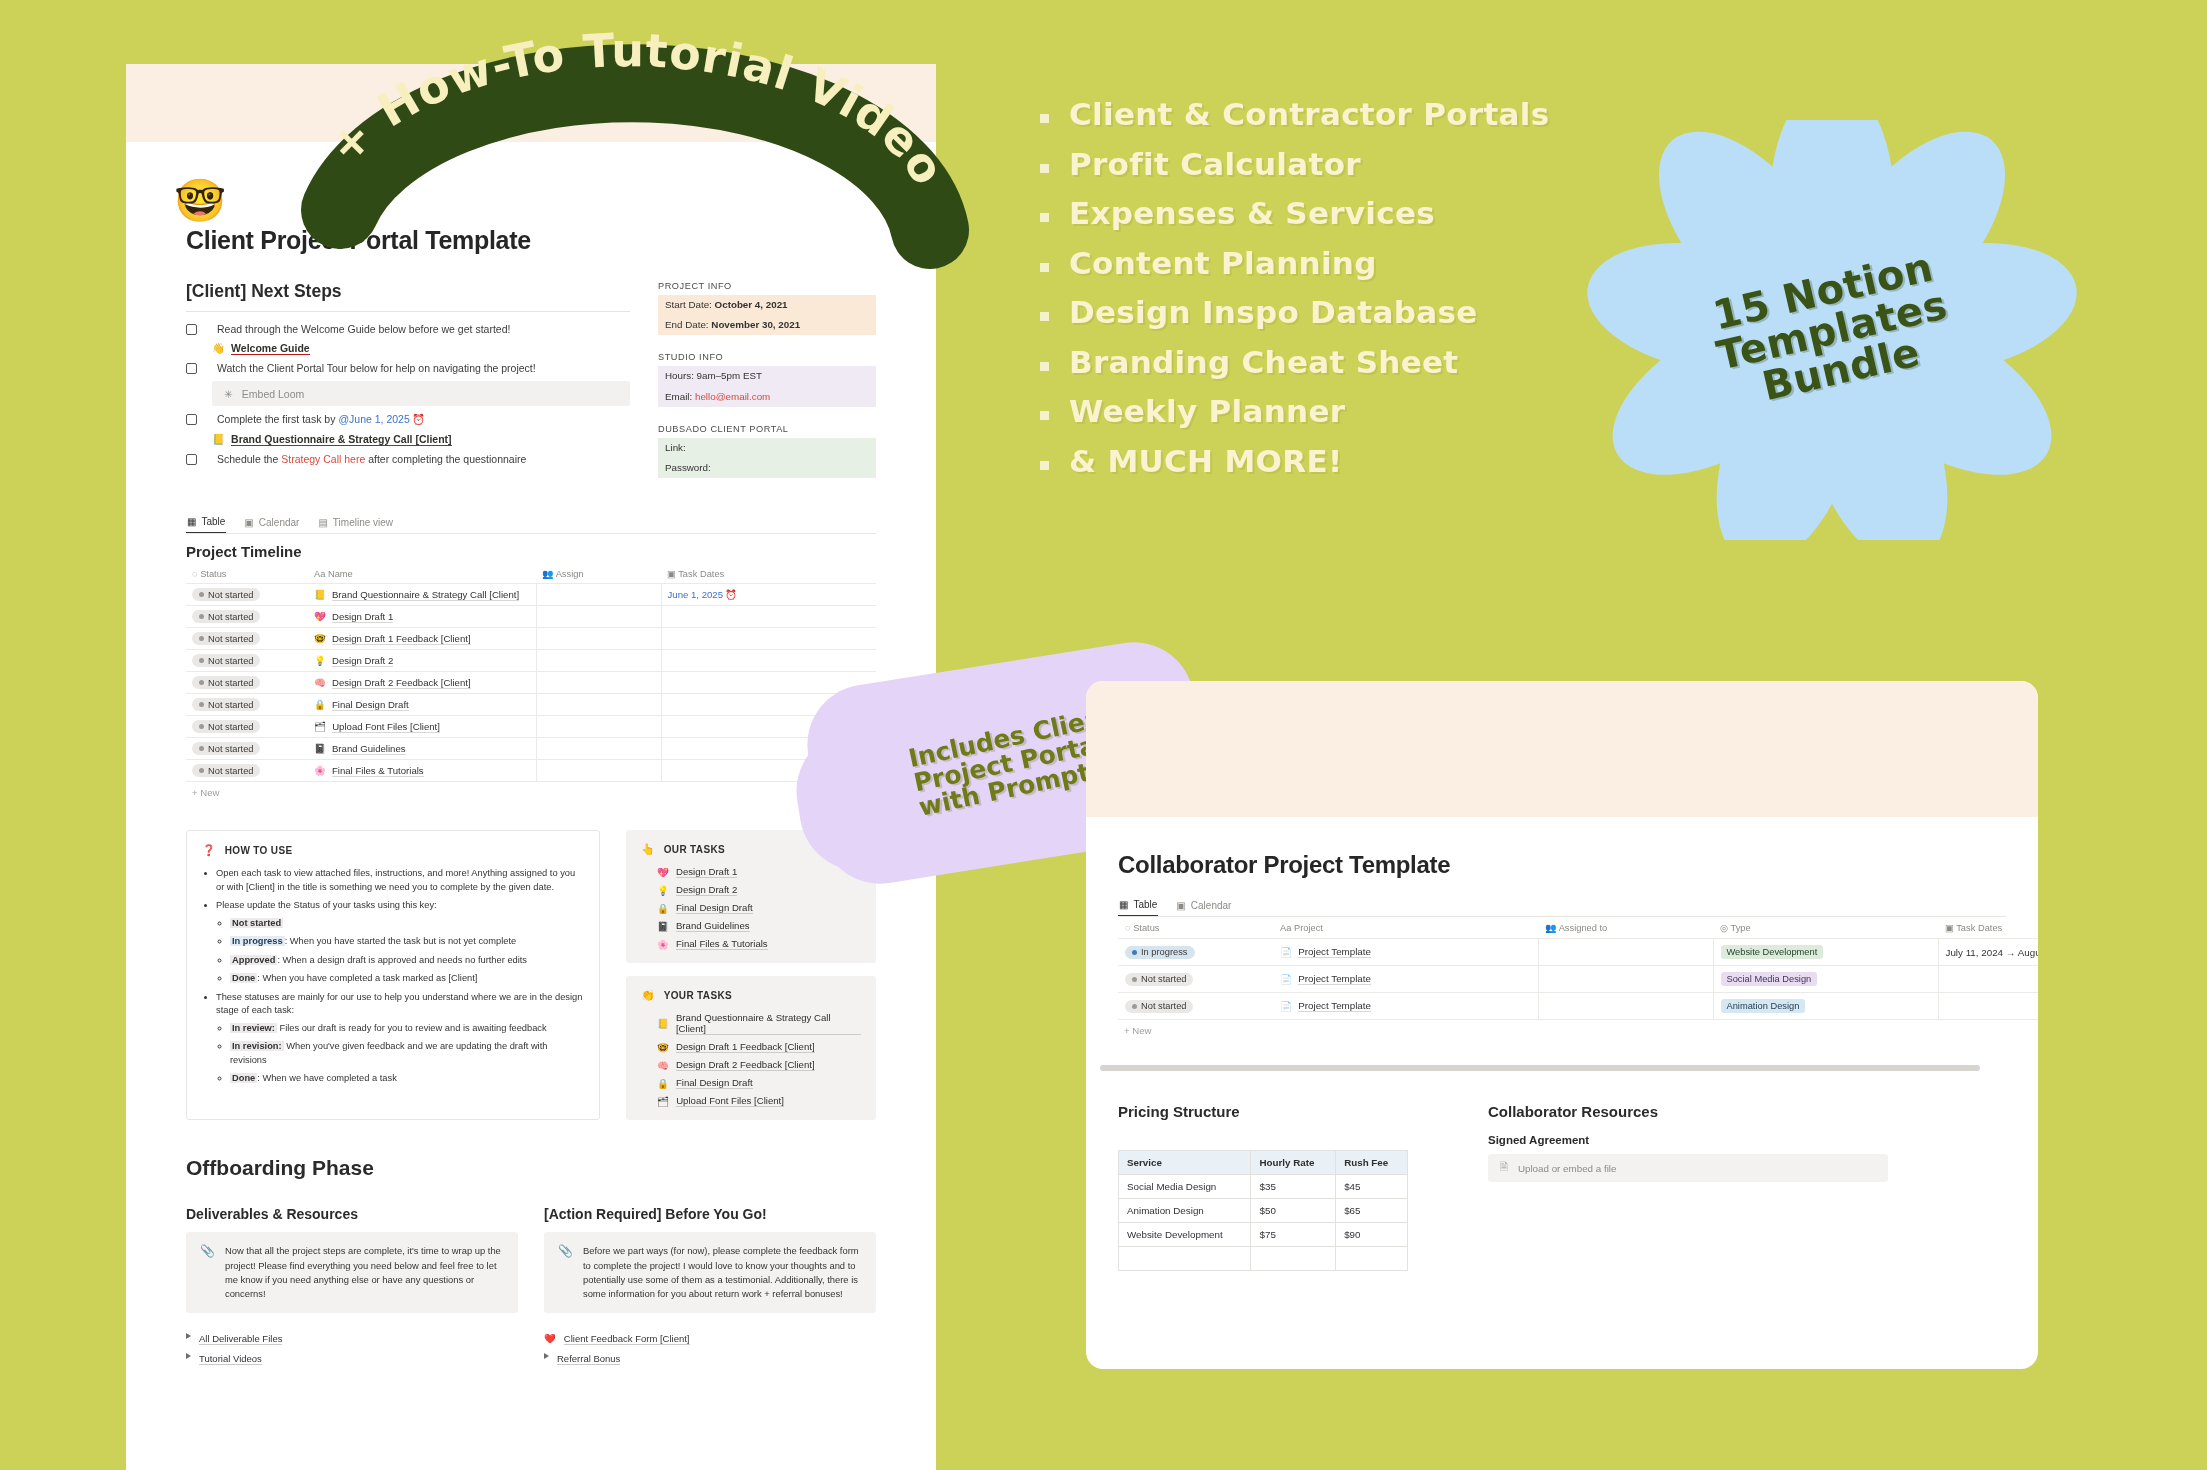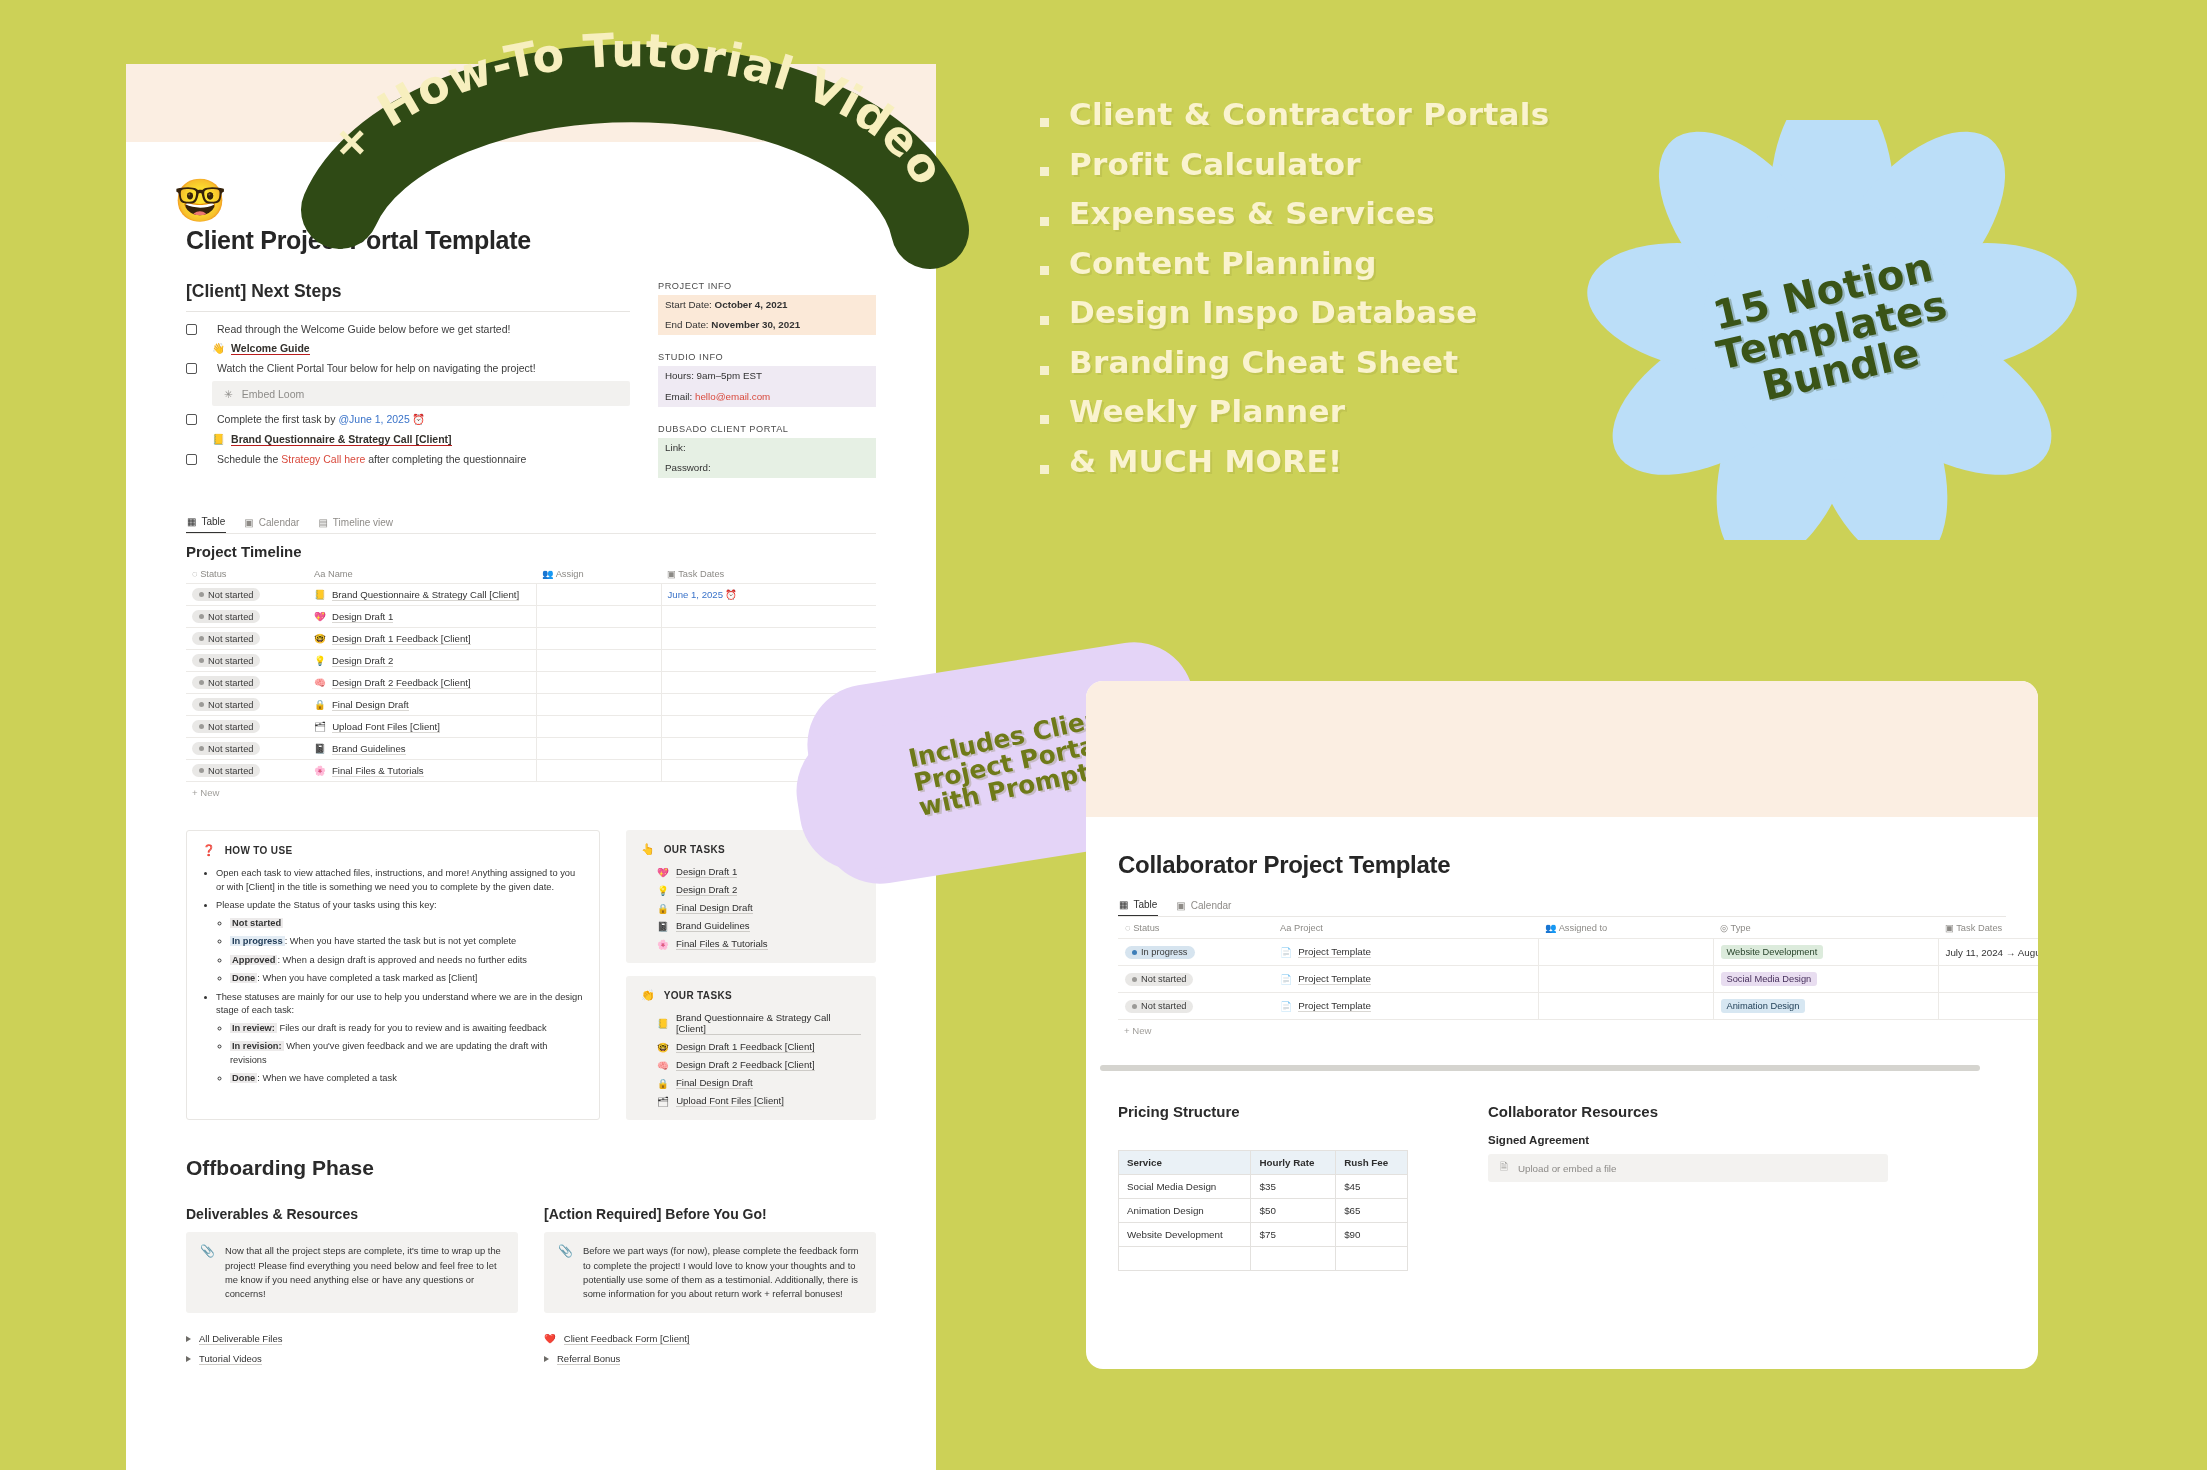--- a/index.html
+++ b/index.html
@@ -146,30 +146,30 @@
   .offb-cols { display: flex; gap: 26px; margin-top: 26px; }
   .offb-col { flex: 1 1 0; min-width: 0; }
   .offb-h2 { font-size: 14px; font-weight: bold; color: #2b2b2b; margin-bottom: 10px; }
   .note {
     background: #f3f2f0; border-radius: 3px; padding: 12px 14px;
     display: flex; gap: 10px;
   }
   .note .clip { font-size: 12px; color: #9c9a97; flex: 0 0 auto; }
   .note p { font-size: 9.4px; color: #343434; line-height: 1.5; }
   .toggles { margin-top: 20px; display: flex; flex-direction: column; gap: 8px; }
-  .toggle { display: flex; align-items: center; gap: 8px; font-size: 9.5px; color: #333; }
+  .toggle { display: flex; align-items: flex-start; gap: 8px; font-size: 9.5px; color: #333; }
   .tri { width: 0; height: 0; border-left: 5px solid #6e6c68; border-top: 3.5px solid transparent; border-bottom: 3.5px solid transparent; }
   .toggle .t { border-bottom: 1px solid #cdcbc7; }
 
   
   #feature-list {
     position: absolute; left: 1040px; top: 98px; width: 680px;
   }
   #feature-list li {
-    list-style: none; display: flex; align-items: center; gap: 20px;
+    list-style: none; display: flex; align-items: flex-start; gap: 20px;
     margin-bottom: 17px;
   }
   #feature-list .sq {
     width: 9px; height: 9px; background: #f6f1cd; margin-top: 16px; flex: 0 0 9px;
   }
   #feature-list .ftx {
     font-family: "DejaVu Sans", sans-serif;
     font-weight: bold; font-size: 31px; color: #faf3cf;
     letter-spacing: .3px; line-height: 1.05;
     text-shadow: 2px 2px 0 rgba(150,150,60,.22);

